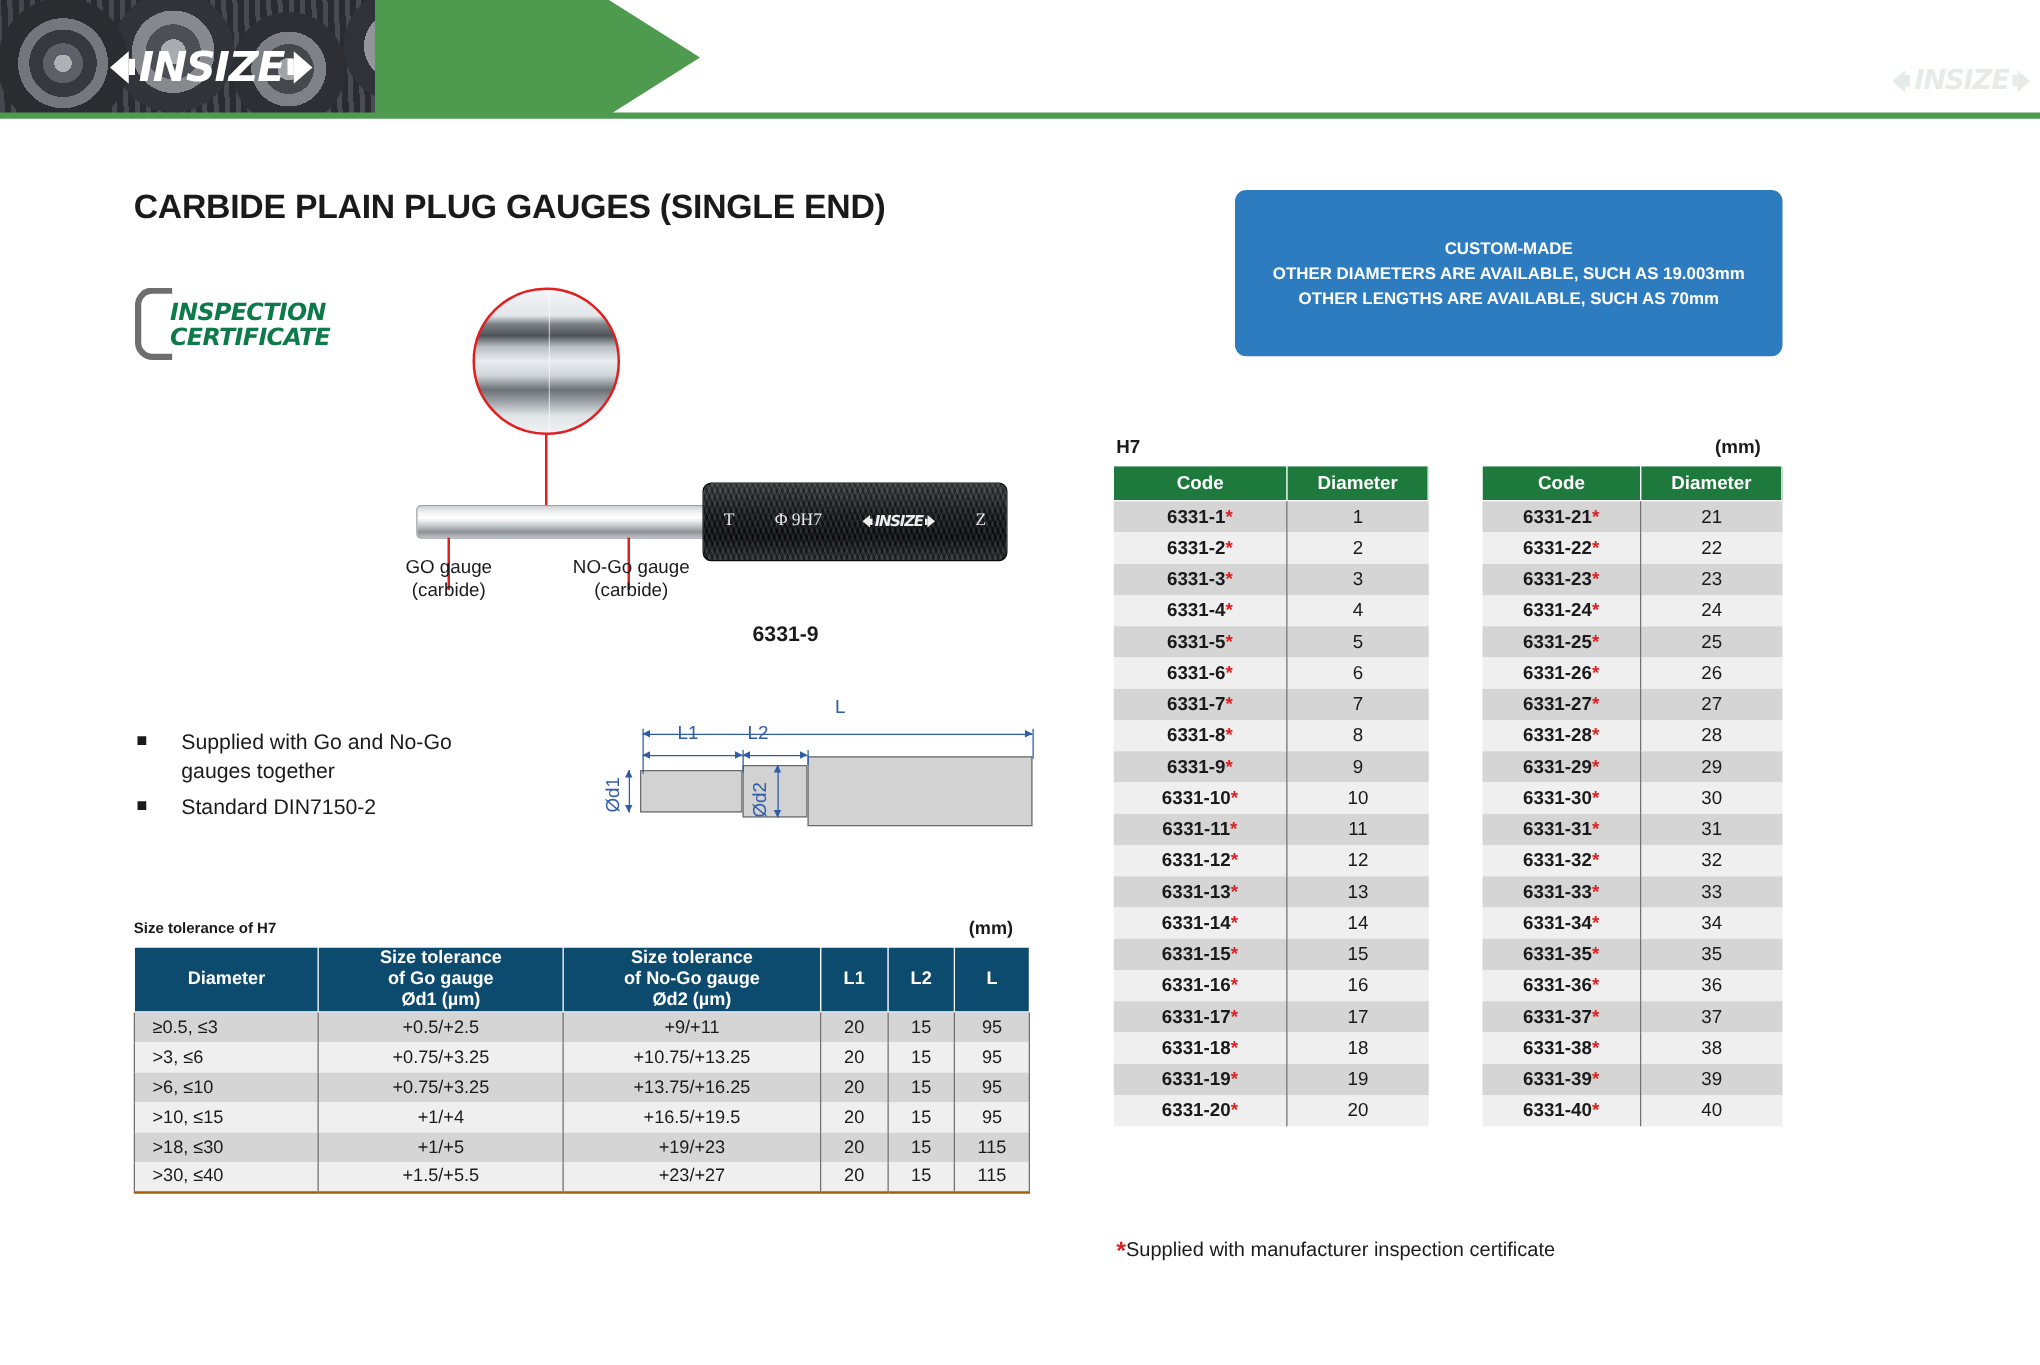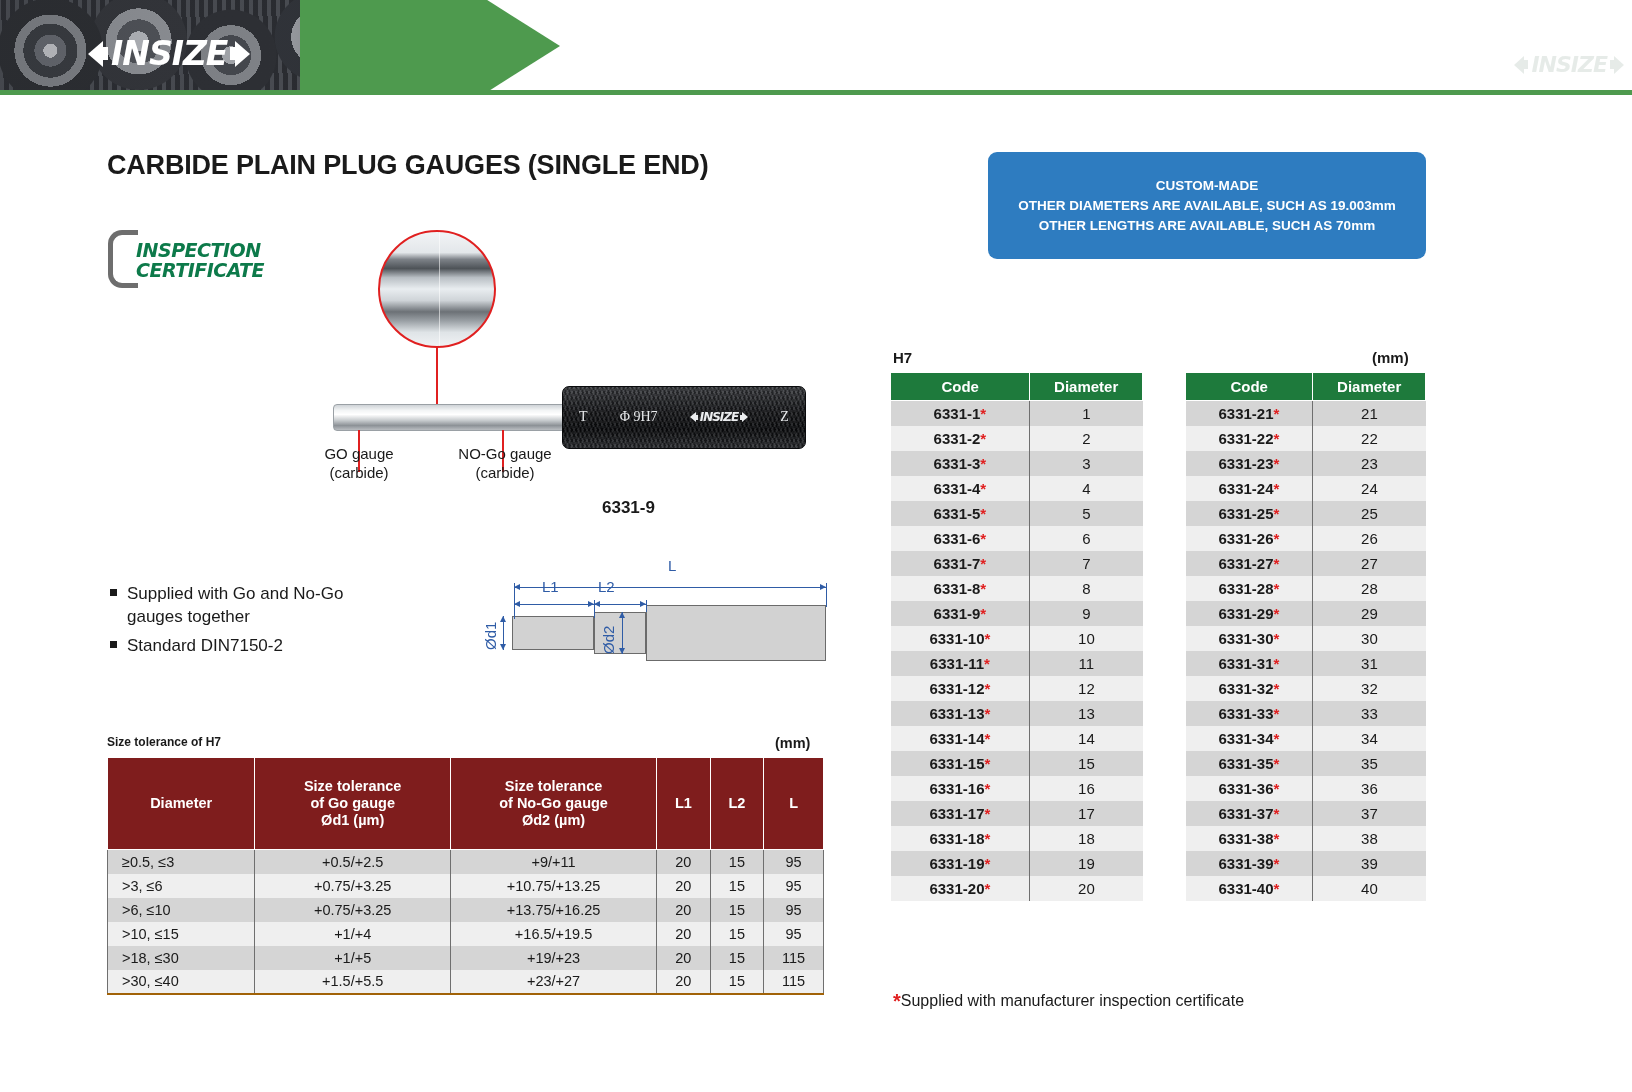--- a/index.html
+++ b/index.html
@@ -75,21 +75,21 @@
   
   .page-title {
     position:absolute; left:107px; top:150px;
     font-size: 27px; font-weight: bold; color:#1a1a1a;
     letter-spacing: -.2px;
   }
 
   
   .custom-box {
     position:absolute; left: 988px; top: 152px;
-    width: 438px; height: 107px;
+    width: 438px; height: 133px;
     background: #2e7cc0;
     border-radius: 9px;
     color:#fff;
     display:flex; flex-direction:column; align-items:center; justify-content:center;
     padding: 4px 6px;
   }
   .custom-box .cb-line { font-size: 13.5px; font-weight:bold; line-height: 20px; white-space:nowrap; }
 
   
   .insp-cert { position:absolute; left:108px; top:228px; width: 200px; height: 66px; }
@@ -163,21 +163,21 @@
   .call-label-a { left: -16px; top: 222px; width: 150px; }
   .call-label-b { left: 130px; top: 222px; width: 150px; }
 
   .product-code {
     position:absolute; left: 302px; top: 276px;
     font-size: 17px; font-weight:bold; color:#1a1a1a;
   }
 
   
   .features { position:absolute; left: 110px; top: 582px; width: 280px; }
-  .feature { display:flex; align-items:flex-start; margin-bottom: 6px; }
+  .feature { display:flex; align-items:flex-start; margin-bottom: 6px; gap: 18px; }
   .bullet { width:7px; height:7px; background:#1a1a1a; margin: 7px 10px 0 0; flex:none; }
   .feature-text { font-size: 17px; line-height: 23px; color:#1a1a1a; }
 
   
   .diagram { position:absolute; left: 470px; top: 550px; width: 370px; height: 120px; }
   .dg-line { position:absolute; background:#2f5ca6; }
   .dg-label { position:absolute; color:#2f5ca6; font-size: 15px; }
   .dg-body-a, .dg-body-b, .dg-body-c { position:absolute; border: 1px solid #6b6b6b; background:#d2d2d2; }
   .dg-vert { position:absolute; width:1px; background:#2f5ca6; }
   .dg-arrowL, .dg-arrowR {
@@ -196,22 +196,22 @@
 
   
   .tol-caption { position:absolute; left:107px; top:735px; font-size:12px; font-weight:bold; }
   .tol-unit { position:absolute; left:775px; top:735px; font-size:14.5px; font-weight:bold; }
   table.tol {
     position:absolute; left:107px; top:757px;
     width: 717px; border-collapse: collapse;
     font-size: 14.5px;
   }
   table.tol th {
-    background:#7f1d1d; color:#ffffff; font-weight:bold;
-    border: 1px solid #ffffff; padding: 20px 3px; line-height: 17px;
+    background:#0c4a6e; color:#ffffff; font-weight:bold;
+    border: 1px solid #ffffff; padding: 0 3px; line-height: 17px;
   }
   table.tol td {
     border-left: 1px solid #6f6f6f; border-right: 1px solid #6f6f6f;
     padding: 3px 4px; text-align:center; color:#1a1a1a; height: 24px;
   }
   table.tol tbody tr:nth-child(odd) td { background:#d5d5d5; }
   table.tol tbody tr:nth-child(even) td { background:#efefef; }
   table.tol tbody tr:last-child td { border-bottom: 2px solid #a16207; }
   table.tol td.dia { text-align:left; padding-left: 14px; }
   .th-w1{width:143px;} .th-w2{width:190px;} .th-w3{width:200px;}

